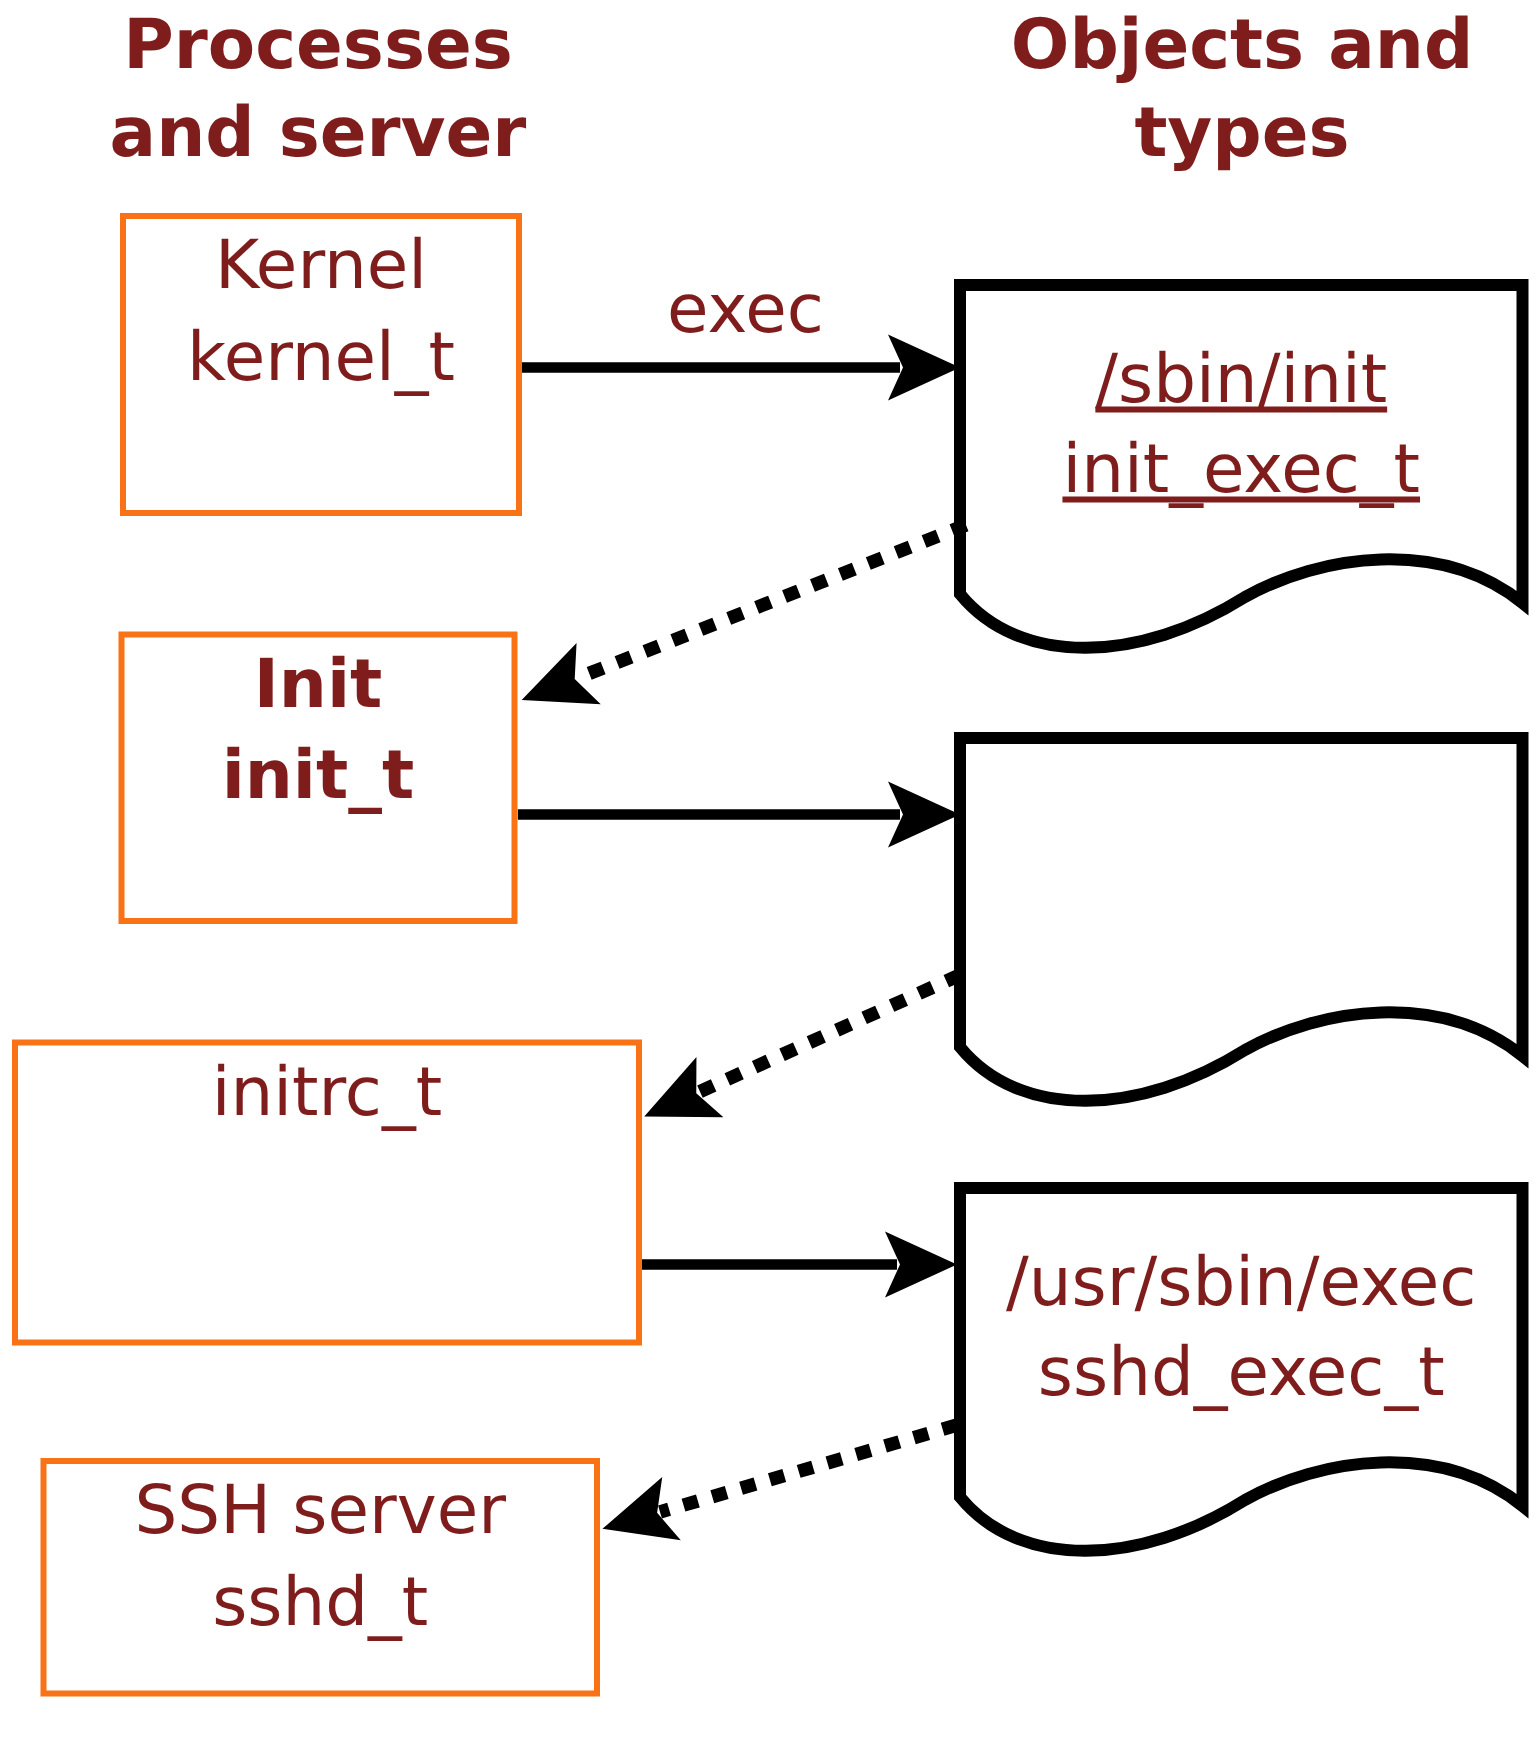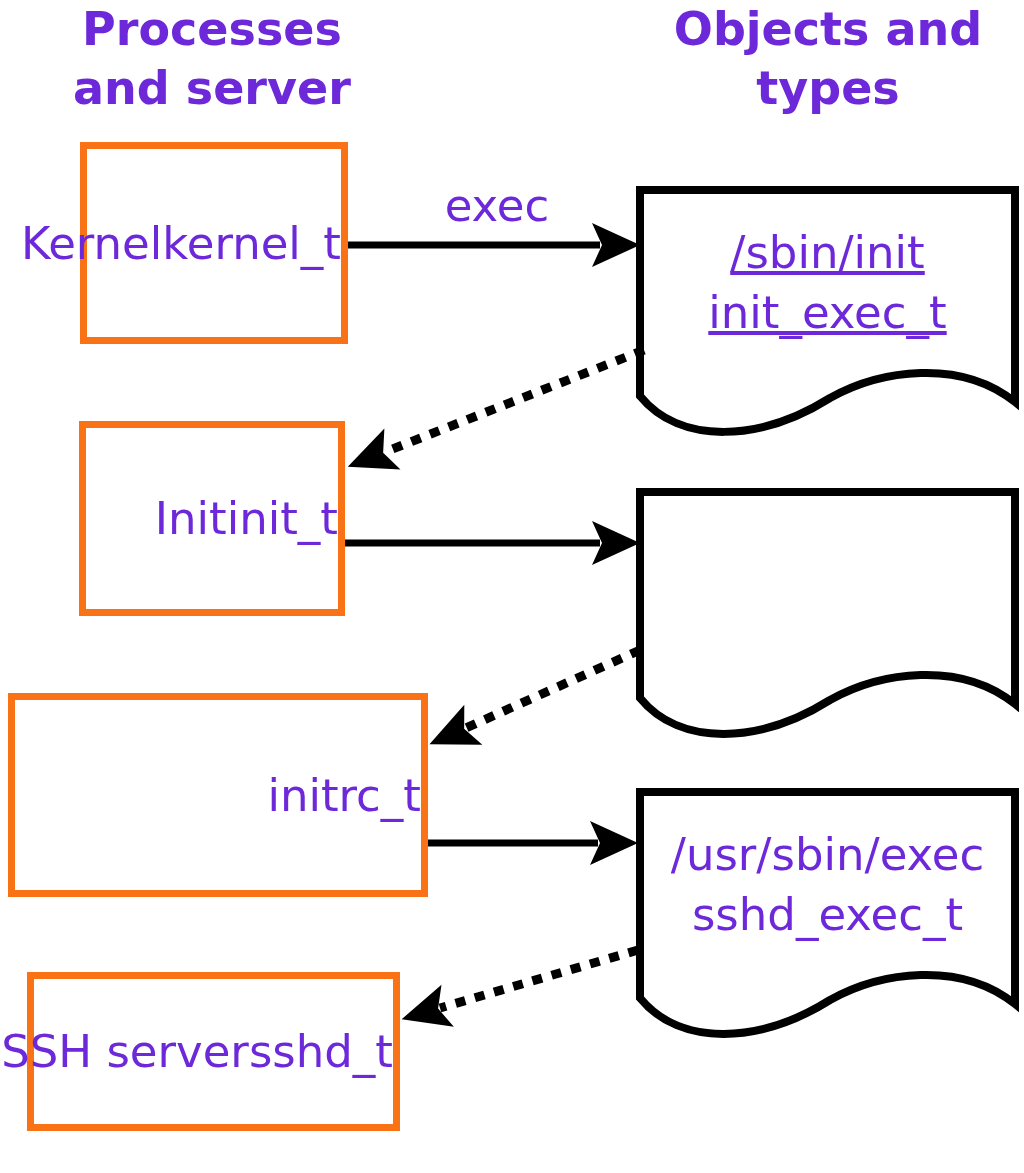--- a/index.html
+++ b/index.html
@@ -1,32 +1,32 @@
 <!DOCTYPE html>
 <html><head>
 <meta charset="utf-8">
 <style>
   html,body{margin:0;padding:0;background:#ffffff;}
   #canvas{
     position:relative;width:1024px;height:1173px;background:#ffffff;
-    font-family:"DejaVu Sans",sans-serif;color:#6d28d9;overflow:hidden;border-radius:17px;
+    font-family:"DejaVu Sans",sans-serif;color:#7f1d1d;overflow:hidden;border-radius:17px;
   }
   .hdr{
     position:absolute;top:0;text-align:center;
     font-size:46px;font-weight:bold;line-height:59px;white-space:nowrap;
   }
   .hdr-left{left:10px;width:404px;}
   .hdr-right{left:628px;width:400px;}
   .pbox{
-    position:absolute;border:7px solid #f97316;background:#ffffff;
-    display:flex;flex-direction:row;justify-content:flex-end;align-items:center;
+    position:absolute;border:4px solid #f97316;background:#ffffff;
+    display:flex;flex-direction:column;justify-content:flex-start;align-items:center;
     font-size:45px;line-height:61px;text-align:center;box-sizing:border-box;
   }
   .box-kernel{left:80px;top:142px;width:268px;height:202px;}
-  .box-init{left:79px;top:421px;width:266px;height:195px;}
+  .box-init{left:79px;top:421px;width:266px;height:195px;font-weight:bold;}
   .box-startup{left:8px;top:693px;width:420px;height:204px;}
   .box-ssh{left:27px;top:972px;width:373px;height:159px;}
   .doctext{
     position:absolute;left:640px;width:375px;height:182px;
     display:flex;flex-direction:column;justify-content:center;align-items:center;
     font-size:45px;line-height:60px;text-align:center;white-space:nowrap;
   }
   .doctext-1{top:192px;text-decoration:underline;}
   .doctext-2{top:494px;}
   .doctext-3{top:794px;}

